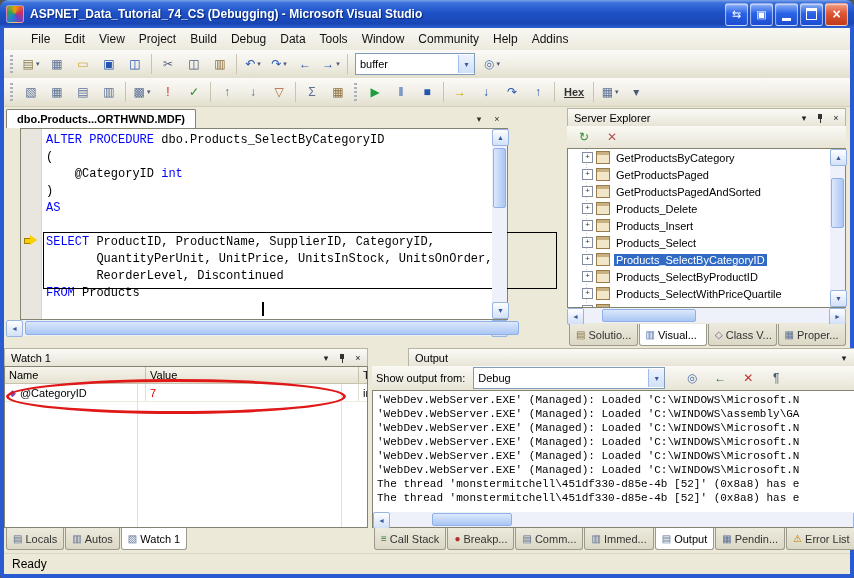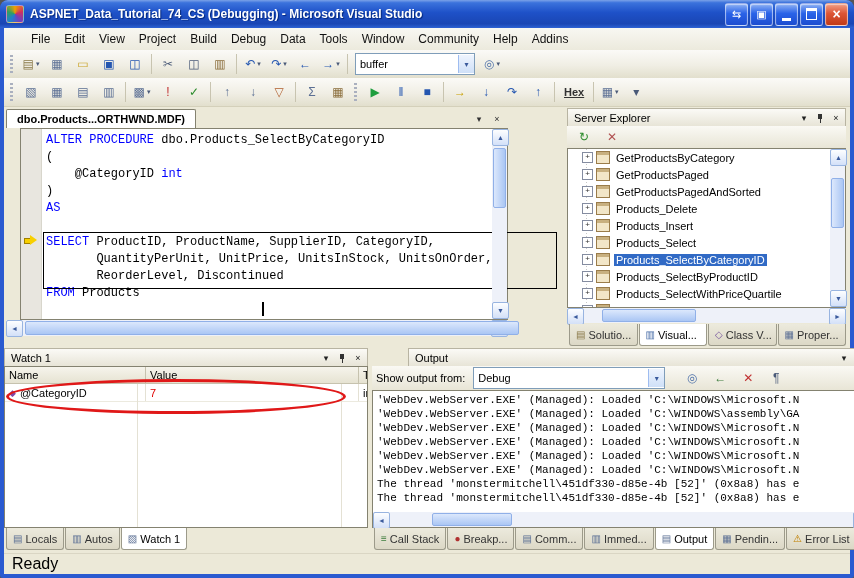--- a/index.html
+++ b/index.html
@@ -120,21 +120,21 @@
   .o-body{position:absolute;left:0;right:0;top:42px;bottom:22px;background:#fff;border:1px solid #848270;}
   .o-text{position:absolute;left:0;top:0;right:15px;bottom:15px;overflow:hidden;
     font-family:"Liberation Mono",monospace;font-size:11px;line-height:14px;padding:2px 0 0 4px;}
   .oline{white-space:pre;height:14px;}
   .o-vs{right:0;top:0;bottom:15px;width:15px;}
   .o-hs{left:0;right:15px;bottom:0;height:15px;}
   .o-corner{position:absolute;right:0;bottom:0;width:15px;height:15px;background:#ece9d8;}
   .o-tabs{position:absolute;left:0;right:0;bottom:0;height:22px;display:flex;gap:1px;padding-left:2px;}
   
   .status{position:absolute;left:4px;right:4px;bottom:4px;height:20px;background:#ece9d8;display:flex;align-items:center;
-    padding-left:8px;font-size:16px;border-top:1px solid #dad6c4;}
+    padding-left:8px;font-size:12px;border-top:1px solid #dad6c4;}
 </style>
 </head>
 <body>
 
 <div class="vs">
 
   <div class="client"></div>
 
   <div class="titlebar">
     <div class="appicon"></div>

